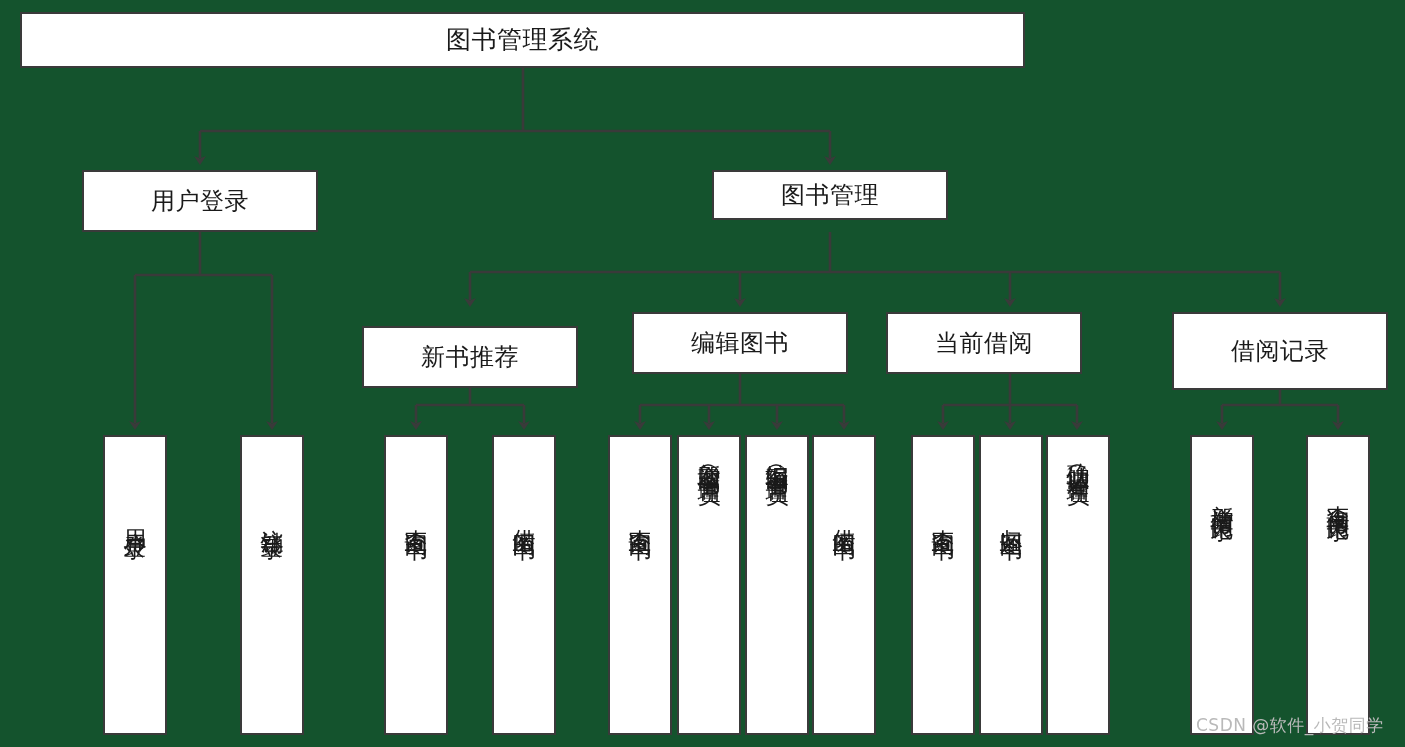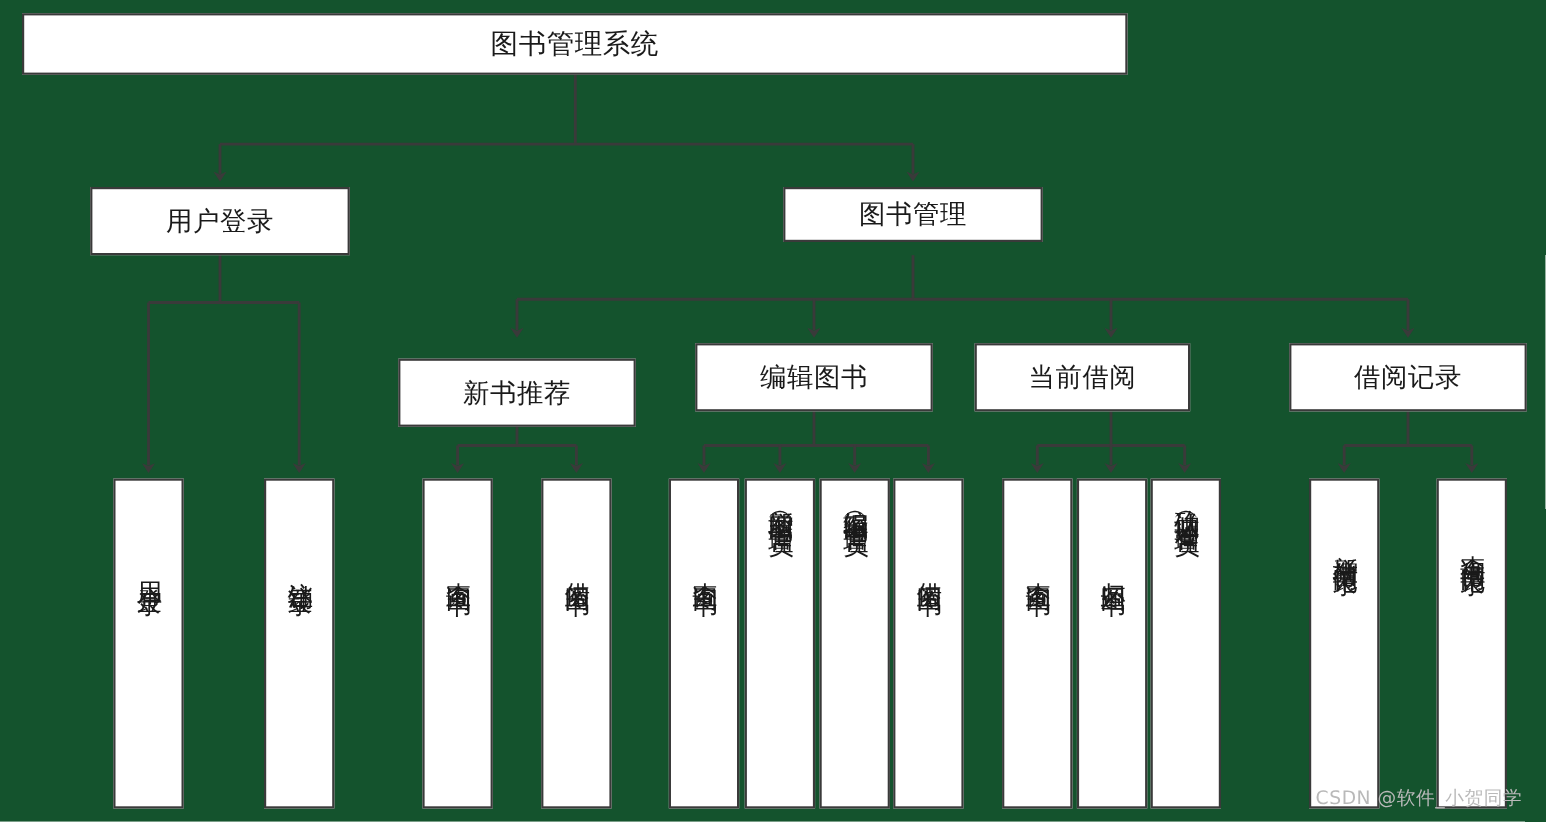--- a/index.html
+++ b/index.html
@@ -148,21 +148,21 @@
 
   <div class="node horiz" style="left:362px; top:312px; width:216px; height:62px;margin-top:14px;">
     <span>新书推荐</span>
   </div>
   <div class="node horiz" style="left:632px; top:312px; width:216px; height:62px;">
     <span>编辑图书</span>
   </div>
   <div class="node horiz" style="left:886px; top:312px; width:196px; height:62px;">
     <span>当前借阅</span>
   </div>
-  <div class="node horiz" style="left:1172px; top:312px; width:216px; height:62px;">
+  <div class="node horiz" style="left:1172px; top:312px; width:216px; height:78px;">
     <span>借阅记录</span>
   </div>
 
   <div class="node leaf" style="left:103px; top:435px; width:64px; height:300px;">
     <span class="vtext pad">用户登录</span>
   </div>
   <div class="node leaf" style="left:240px; top:435px; width:64px; height:300px;">
     <span class="vtext pad">注销登录</span>
   </div>
 

